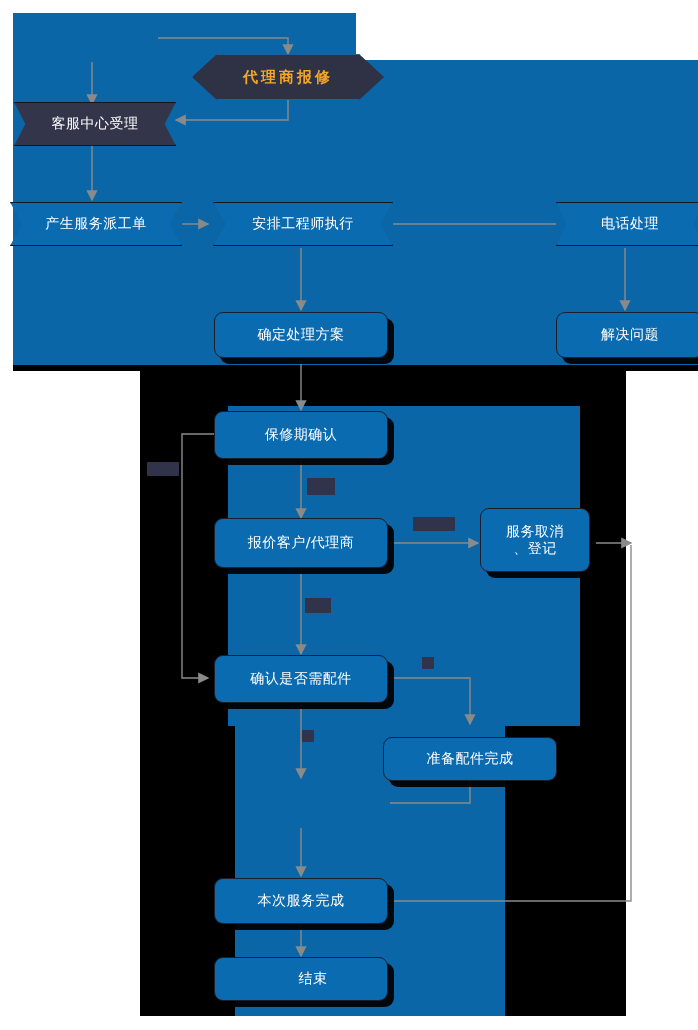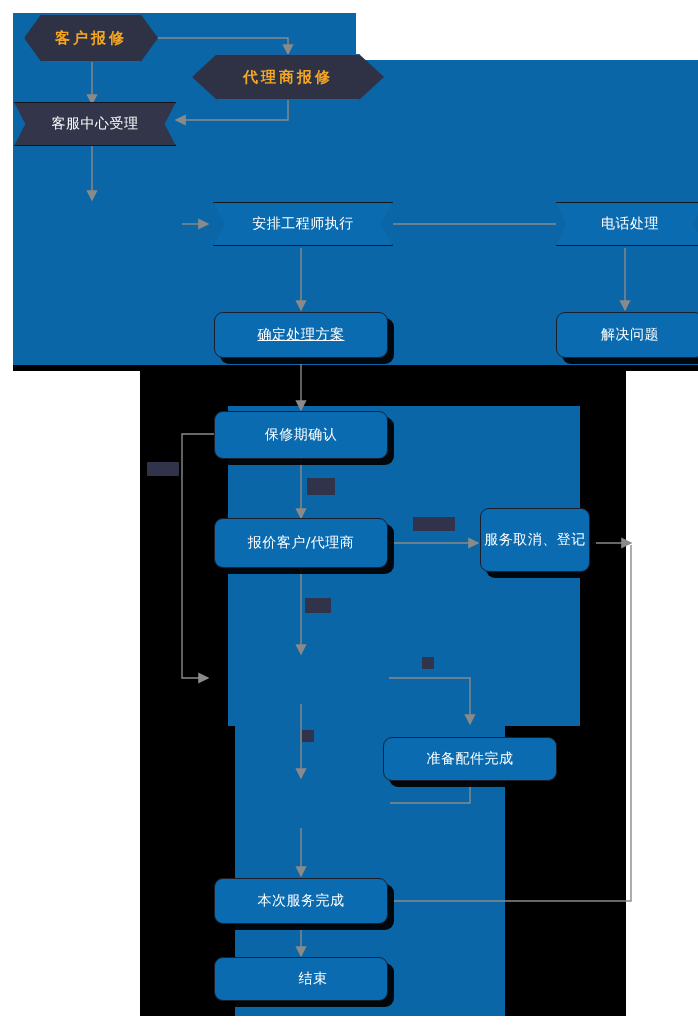--- a/index.html
+++ b/index.html
@@ -103,44 +103,45 @@
       <path d="M470,770 L470,803 L390,803"></path>
 
       <path d="M301,828 L301,876" marker-end="url(#ah)"></path>
 
       <path d="M301,926 L301,956" marker-end="url(#ah)"></path>
 
       <path d="M389,901 L631,901 L631,545"></path>
     </g>
   </svg>
 
-  <div class="node hexa" style="left:24px; top:14px; width:134px; height:48px; font-size:15px;">客户报修</div>
 
   <div class="node banner dark" style="left:14px; top:102px; width:162px; height:44px;">客服中心受理</div>
 
   <div class="node hexa" style="left:192px; top:54px; width:192px; height:46px; font-size:15px;">代理商报修</div>
 
+  <div class="node banner" style="left:10px; top:202px; width:172px; height:44px;">产生服务派工单</div>
 
   <div class="node banner" style="left:213px; top:202px; width:180px; height:44px;">安排工程师执行</div>
 
   <div class="node banner" style="left:556px; top:202px; width:148px; height:44px;">电话处理</div>
 
-  <div class="node rrect" style="left:214px; top:312px; width:174px; height:46px;text-decoration:underline;">确定处理方案</div>
+  <div class="node rrect" style="left:214px; top:312px; width:174px; height:46px;">确定处理方案</div>
 
   <div class="node rrect" style="left:556px; top:312px; width:148px; height:46px;">解决问题</div>
 
   <div class="node rrect" style="left:214px; top:518px; width:174px; height:50px;">报价客户/代理商</div>
 
   <div class="node rrect" style="left:214px; top:411px; width:174px; height:48px;">保修期确认</div>
 
-  <div class="node rrect" style="left:480px; top:508px; width:110px; height:64px; ">
+  <div class="node rrect" style="left:480px; top:508px; width:110px; height:64px; flex-direction:column;">
     <span>服务取消</span>
     <span>、登记</span>
   </div>
 
+  <div class="node rrect" style="left:214px; top:655px; width:174px; height:48px;">确认是否需配件</div>
 
   <div class="node rrect" style="left:383px; top:725px; width:174px; height:44px;margin-top:12px;">准备配件完成</div>
 
 
   <div class="node rrect" style="left:214px; top:878px; width:174px; height:46px;font-family:Liberation Serif, serif;">本次服务完成</div>
 
   <div class="node rrect" style="left:214px; top:957px; width:174px; height:44px;padding-left:24px;">结束</div>
 
   <div class="redact" style="left:147px; top:462px; width:32px; height:14px;"></div>
   <div class="redact" style="left:307px; top:478px; width:28px; height:17px;"></div>

